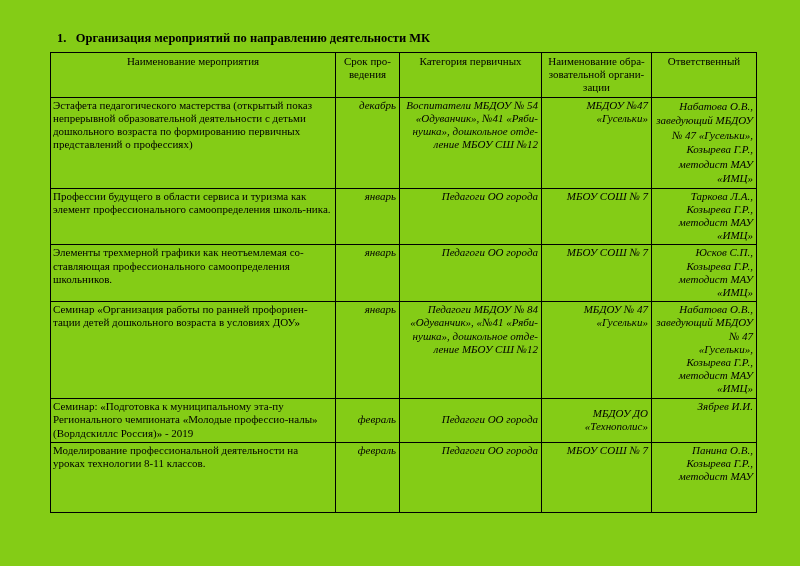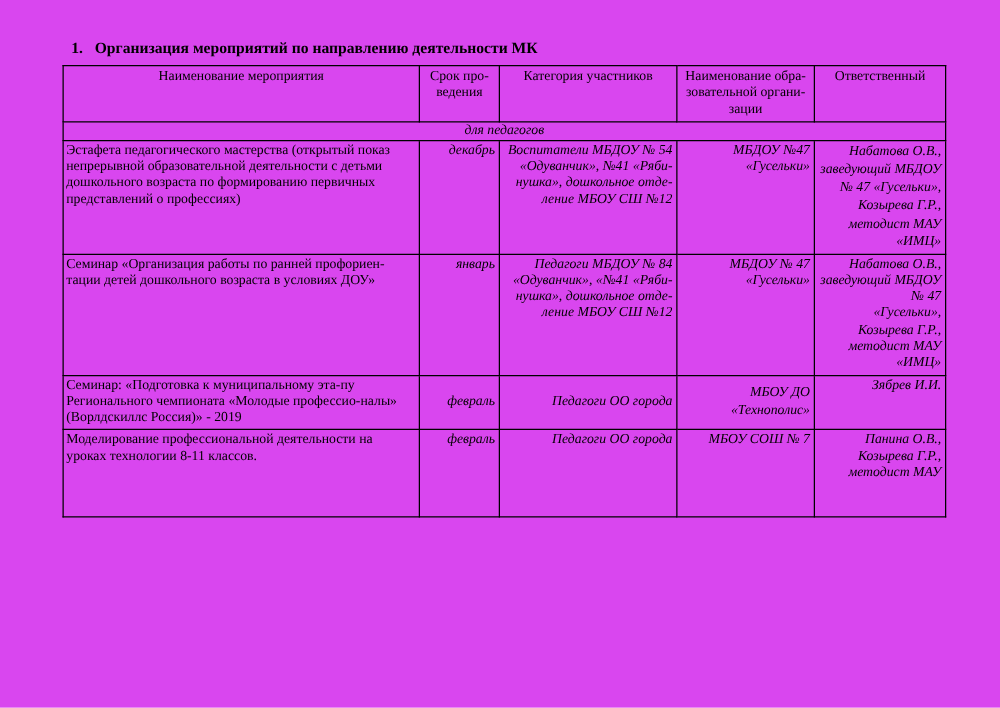--- a/index.html
+++ b/index.html
@@ -3,21 +3,21 @@
 <meta charset="utf-8">
 <style>
   * { box-sizing: border-box; }
   html, body { margin: 0; padding: 0; }
   body {
     width: 800px; height: 566px;
     background: #fff; overflow: hidden;
     font-family: "Liberation Serif", serif;
     color: #000;
   }
-  .page { position: relative; width: 800px; height: 566px; background: #d946ef; overflow: hidden; }
+  .page { position: relative; width: 800px; height: 566px; background: #84cc16; overflow: hidden; }
   .doc-title {
     font-weight: bold;
     font-size: 12.5px;
     margin: 31px 0 6px 57px;
     white-space: pre;
   }
   table.doc {
     border-collapse: collapse;
     margin-left: 50px;
     width: 706px;
@@ -72,66 +72,83 @@
       <col style="width:64px">
       <col style="width:142px">
       <col style="width:110px">
       <col style="width:105px">
     </colgroup>
     <thead>
       <tr>
         <th>Наименование мероприятия</th>
         <th>Срок про-
 ведения</th>
-        <th>Категория участников</th>
+        <th>Категория первичных</th>
         <th>Наименование обра-
 зовательной органи-
 зации</th>
         <th>Ответственный</th>
       </tr>
     </thead>
     <tbody>
-      <tr class="sec">
-        <td colspan="5">для педагогов</td>
-      </tr>
 
       <tr class="r1">
         <td class="name">Эстафета педагогического мастерства (открытый показ непрерывной образовательной деятельности с детьми дошкольного возраста по формированию первичных представлений о профессиях)</td>
         <td class="c">декабрь</td>
         <td class="c">Воспитатели МБДОУ № 54 «Одуванчик», №41 «Ряби-нушка», дошкольное отде-ление МБОУ СШ №12</td>
         <td class="c">МБДОУ №47 «Гусельки»</td>
         <td class="c">Набатова О.В.,
 заведующий МБДОУ
 № 47 «Гусельки»,
 Козырева Г.Р.,
 методист МАУ
 «ИМЦ»</td>
       </tr>
 
+      <tr class="r2">
+        <td class="name">Профессии будущего в области сервиса и туризма как элемент профессионального самоопределения школь-ника.</td>
+        <td class="c">январь</td>
+        <td class="c">Педагоги ОО города</td>
+        <td class="c">МБОУ СОШ № 7</td>
+        <td class="c">Таркова Л.А.,
+Козырева Г.Р.,
+методист МАУ
+«ИМЦ»</td>
+      </tr>
 
+      <tr class="r3">
+        <td class="name">Элементы трехмерной графики как неотъемлемая со-ставляющая профессионального самоопределения школьников.</td>
+        <td class="c">январь</td>
+        <td class="c">Педагоги ОО города</td>
+        <td class="c">МБОУ СОШ № 7</td>
+        <td class="c">Юсков С.П.,
+Козырева Г.Р.,
+методист МАУ
+«ИМЦ»</td>
+      </tr>
 
       <tr class="r4">
         <td class="name">Семинар «Организация работы по ранней профориен-тации детей дошкольного возраста в условиях ДОУ»</td>
         <td class="c">январь</td>
         <td class="c">Педагоги МБДОУ № 84 «Одуванчик», «№41 «Ряби-нушка», дошкольное отде-ление МБОУ СШ №12</td>
         <td class="c">МБДОУ № 47 «Гусельки»</td>
         <td class="c">Набатова О.В.,
 заведующий МБДОУ
 № 47
 «Гусельки»,
 Козырева Г.Р.,
 методист МАУ
 «ИМЦ»</td>
       </tr>
 
       <tr class="r5 va-mid">
         <td class="name">Семинар: «Подготовка к муниципальному эта-пу Регионального чемпионата «Молодые профессио-налы» (Ворлдскиллс Россия)» - 2019</td>
         <td class="c">февраль</td>
         <td class="c">Педагоги ОО города</td>
-        <td class="c">МБОУ ДО «Технополис»</td>
+        <td class="c">МБДОУ ДО «Технополис»</td>
         <td class="c">Зябрев И.И.</td>
       </tr>
 
 
       <tr class="r7">
         <td class="name">Моделирование профессиональной деятельности на уроках технологии 8-11 классов.</td>
         <td class="c">февраль</td>
         <td class="c">Педагоги ОО города</td>
         <td class="c">МБОУ СОШ № 7</td>
         <td class="c">Панина О.В.,

